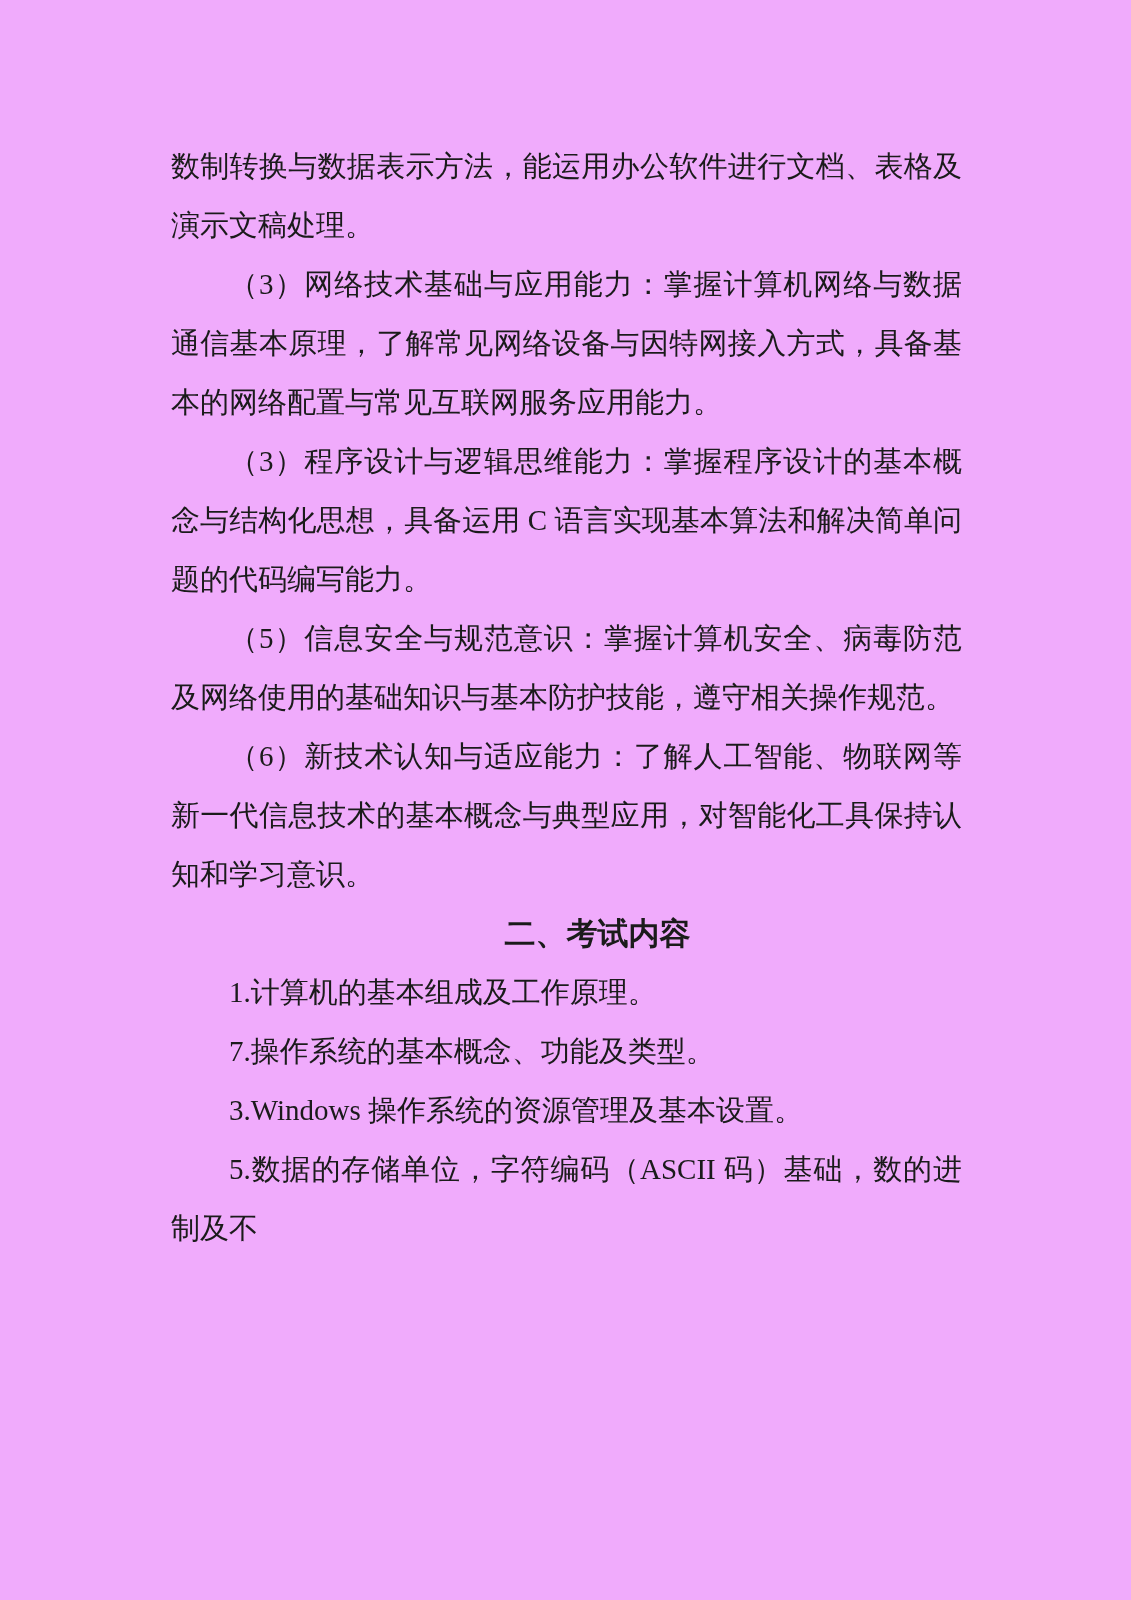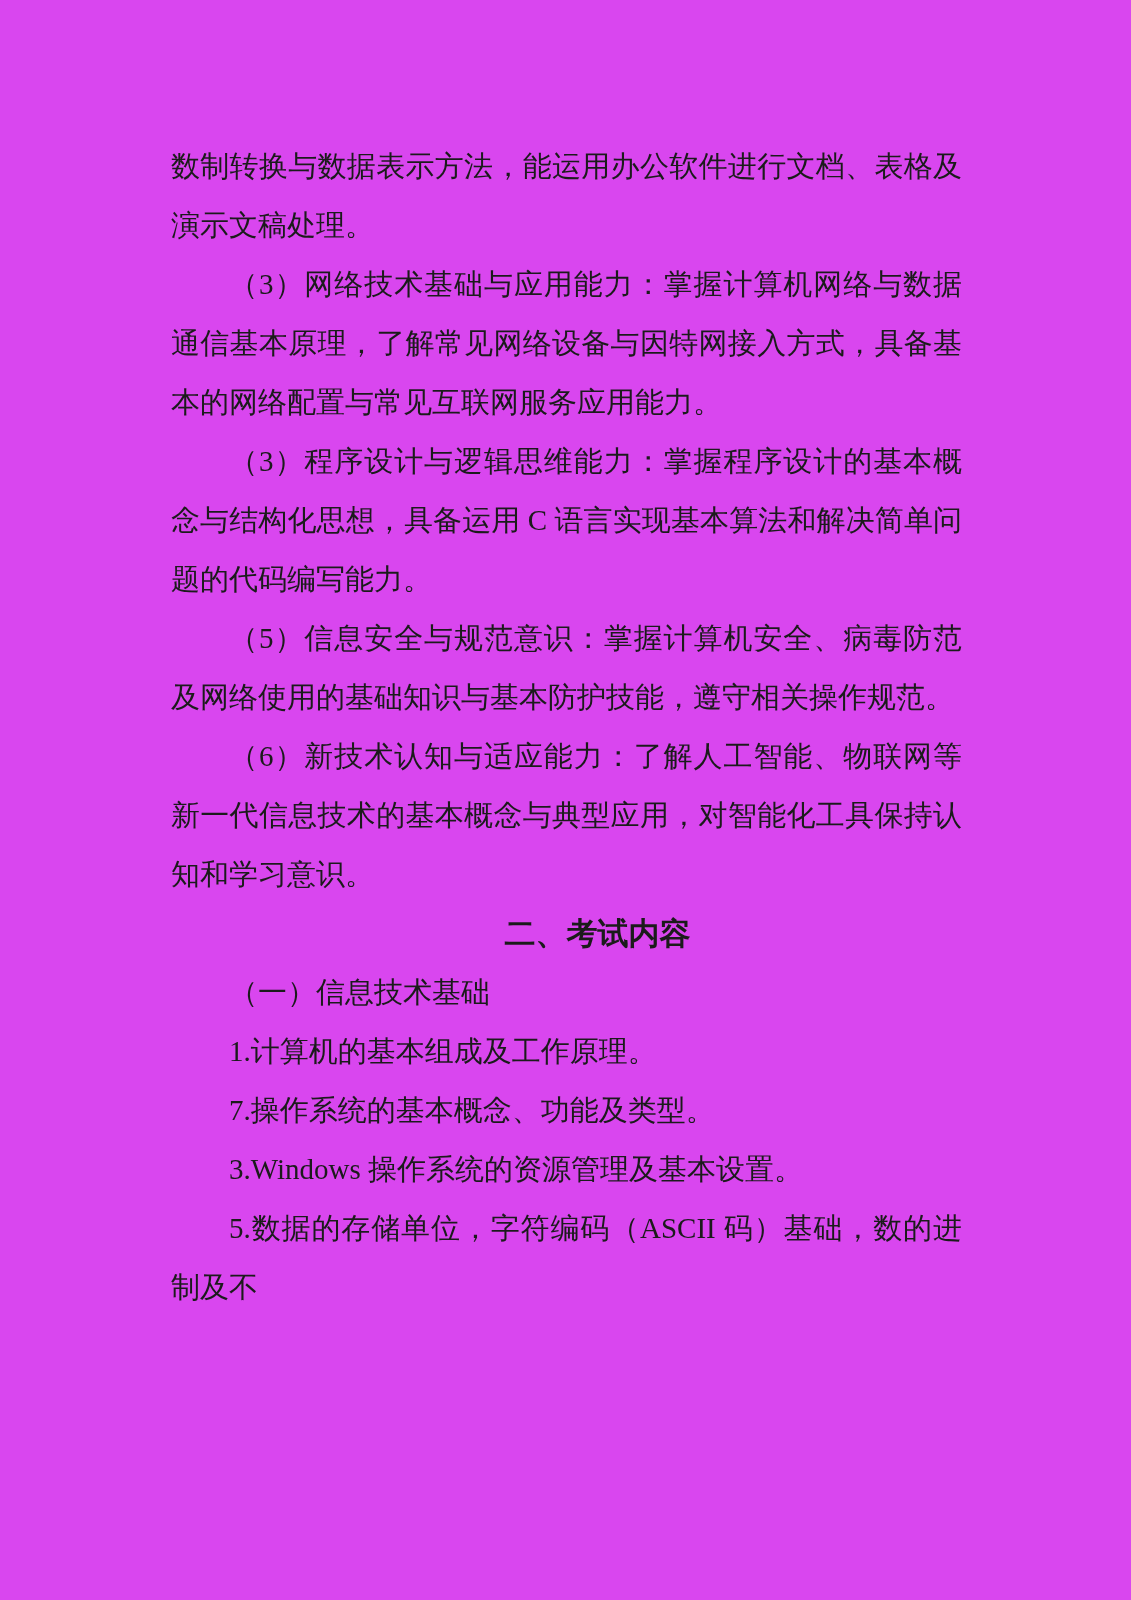--- a/index.html
+++ b/index.html
@@ -5,21 +5,21 @@
   html, body {
     margin: 0;
     padding: 0;
     background: #ffffff;
   }
   .page {
     position: relative;
     width: 1131px;
     height: 1600px;
     box-sizing: border-box;
-    background: #d946ef;
+    background: #f0abfc;
     color: #1b1b1b;
     padding: 137px 169px 0 171px;
     font-family: "Liberation Serif", "DejaVu Serif", serif;
     font-size: 29px;
     line-height: 59px;
     text-align: justify;
     overflow: hidden;
   }
   .para {
     margin: 0;
@@ -41,18 +41,17 @@
 </head>
 <body>
 
 <div class="page">
   <p class="para no-indent">数制转换与数据表示方法，能运用办公软件进行文档、表格及演示文稿处理。</p>
   <p class="para">（3）网络技术基础与应用能力：掌握计算机网络与数据通信基本原理，了解常见网络设备与因特网接入方式，具备基本的网络配置与常见互联网服务应用能力。</p>
   <p class="para">（3）程序设计与逻辑思维能力：掌握程序设计的基本概念与结构化思想，具备运用 C 语言实现基本算法和解决简单问题的代码编写能力。</p>
   <p class="para">（5）信息安全与规范意识：掌握计算机安全、病毒防范及网络使用的基础知识与基本防护技能，遵守相关操作规范。</p>
   <p class="para">（6）新技术认知与适应能力：了解人工智能、物联网等新一代信息技术的基本概念与典型应用，对智能化工具保持认知和学习意识。</p>
   <h2 class="heading">二、考试内容</h2>
-  <p class="para">（一）信息技术基础</p>
   <p class="para">1.计算机的基本组成及工作原理。</p>
   <p class="para">7.操作系统的基本概念、功能及类型。</p>
   <p class="para">3.Windows 操作系统的资源管理及基本设置。</p>
   <p class="para">5.数据的存储单位，字符编码（ASCII 码）基础，数的进制及不</p>
 </div>
 
 </body></html>

